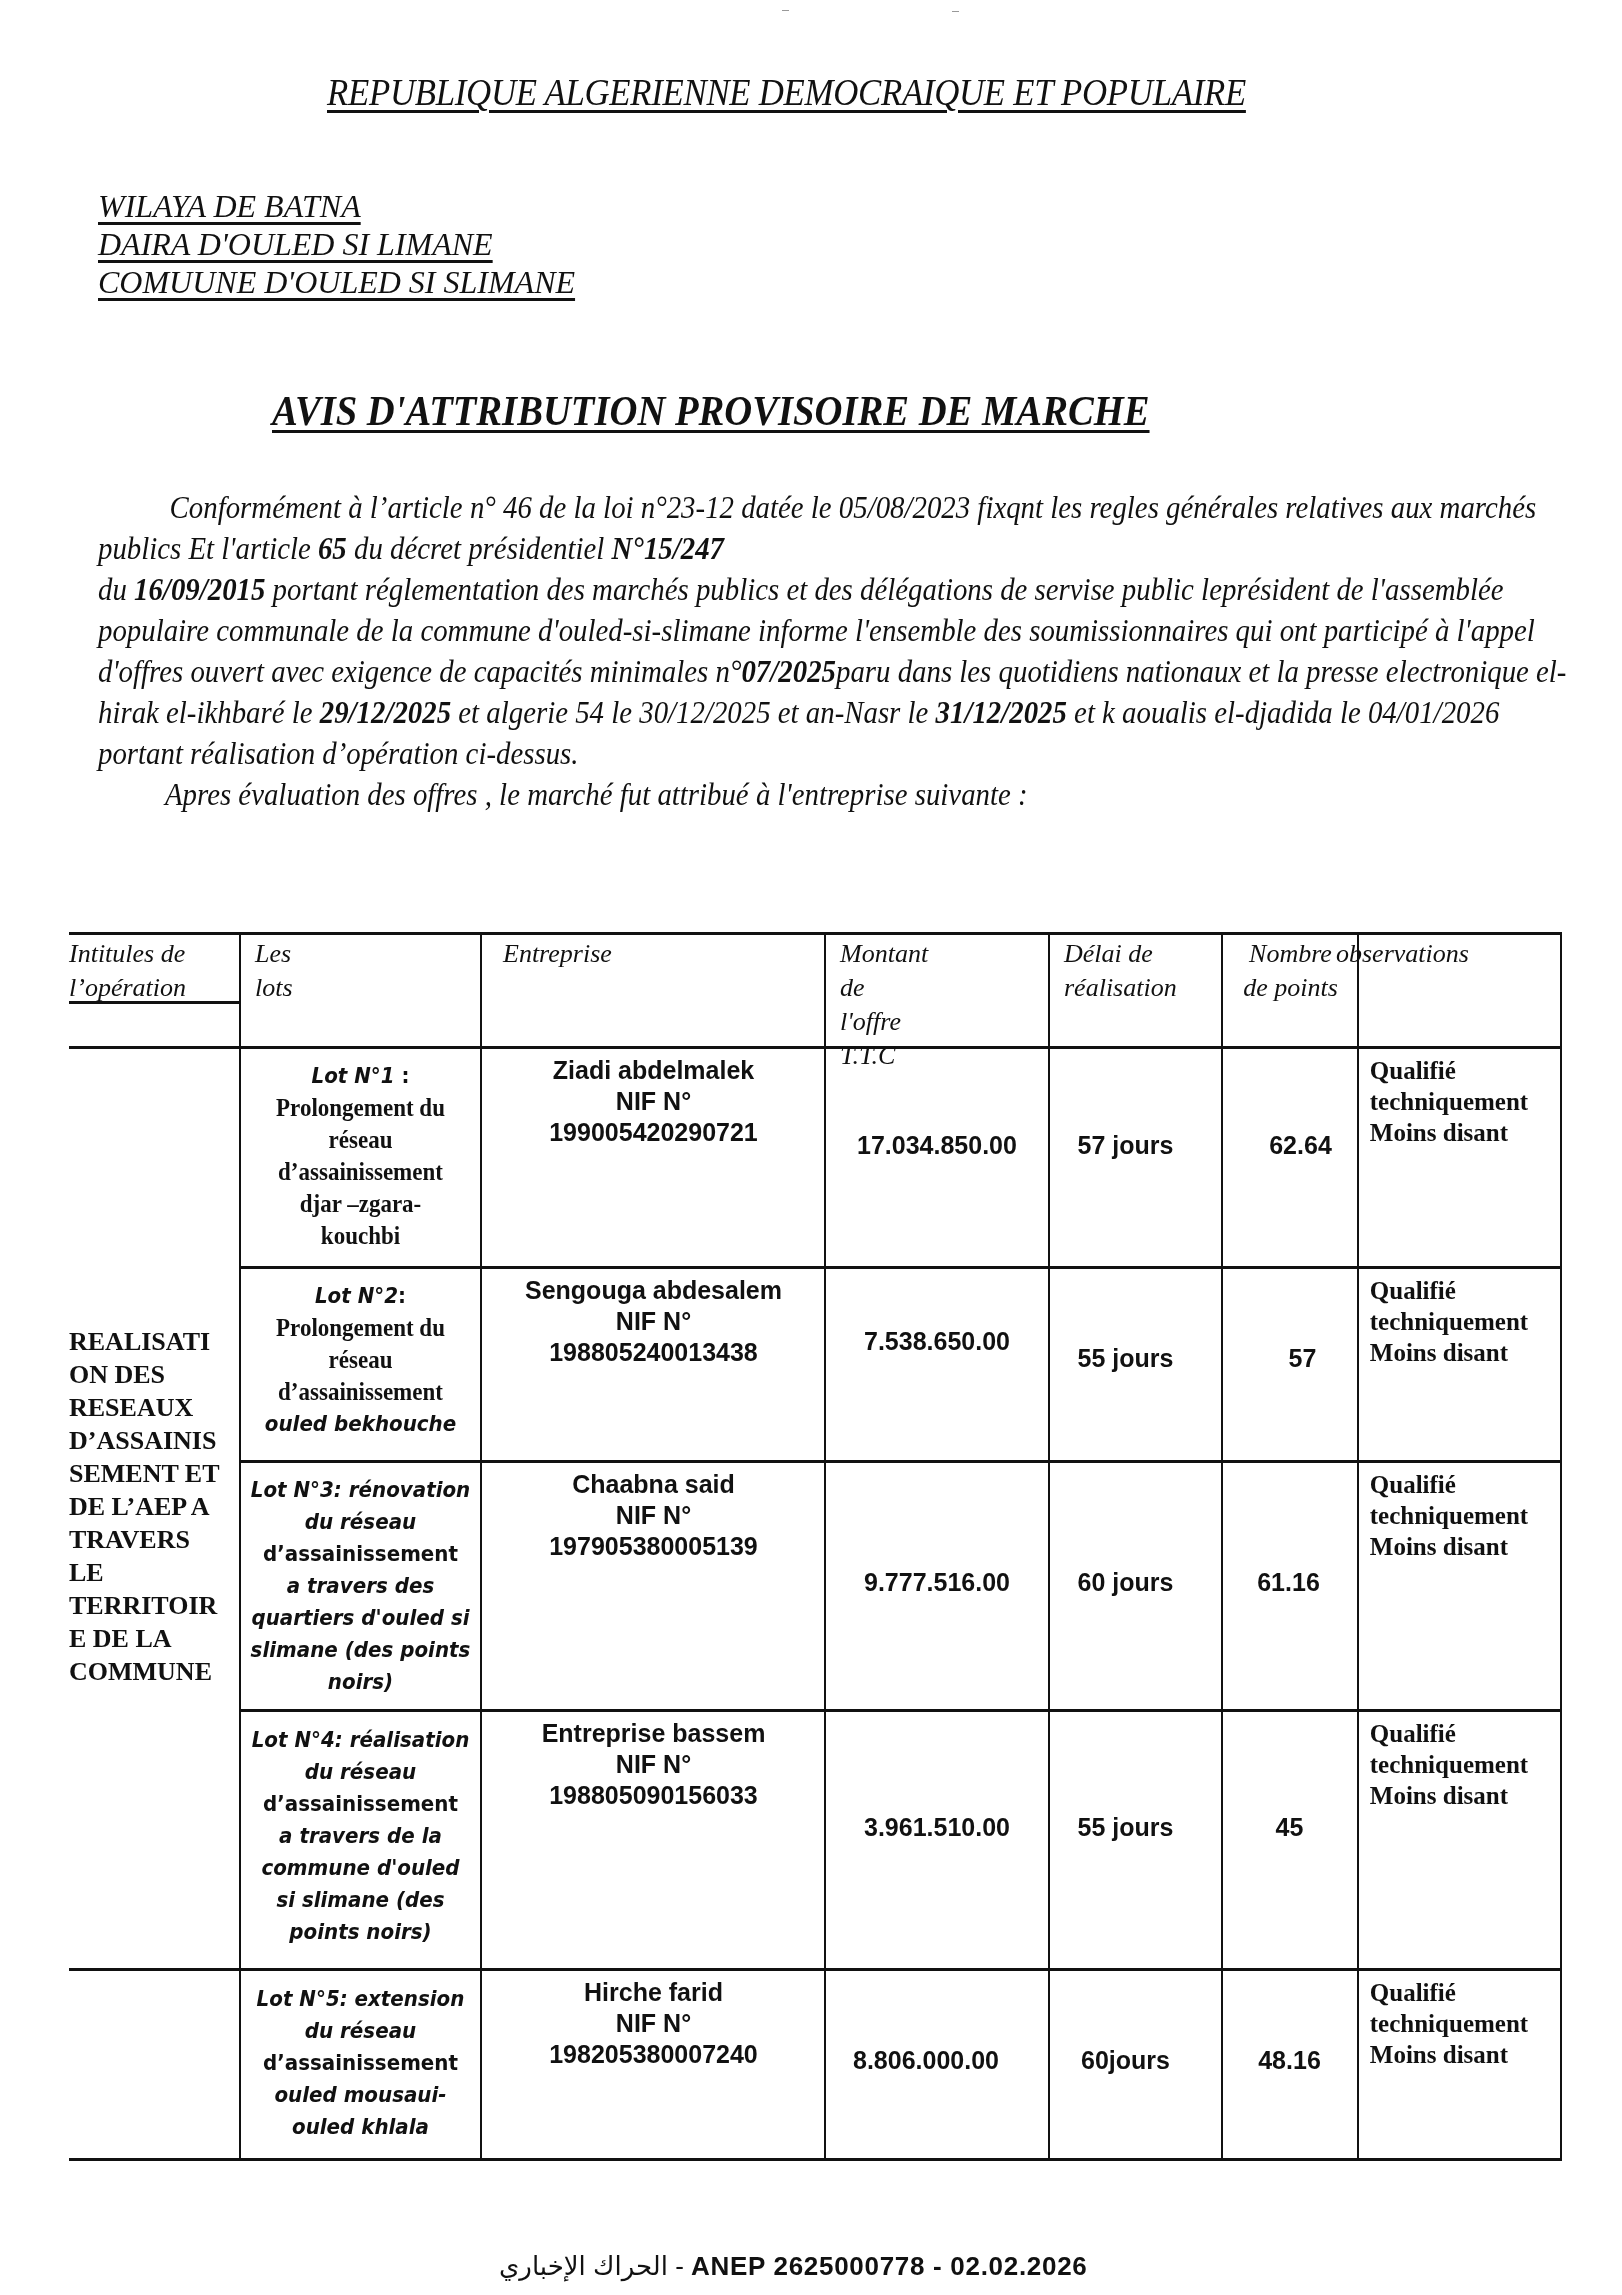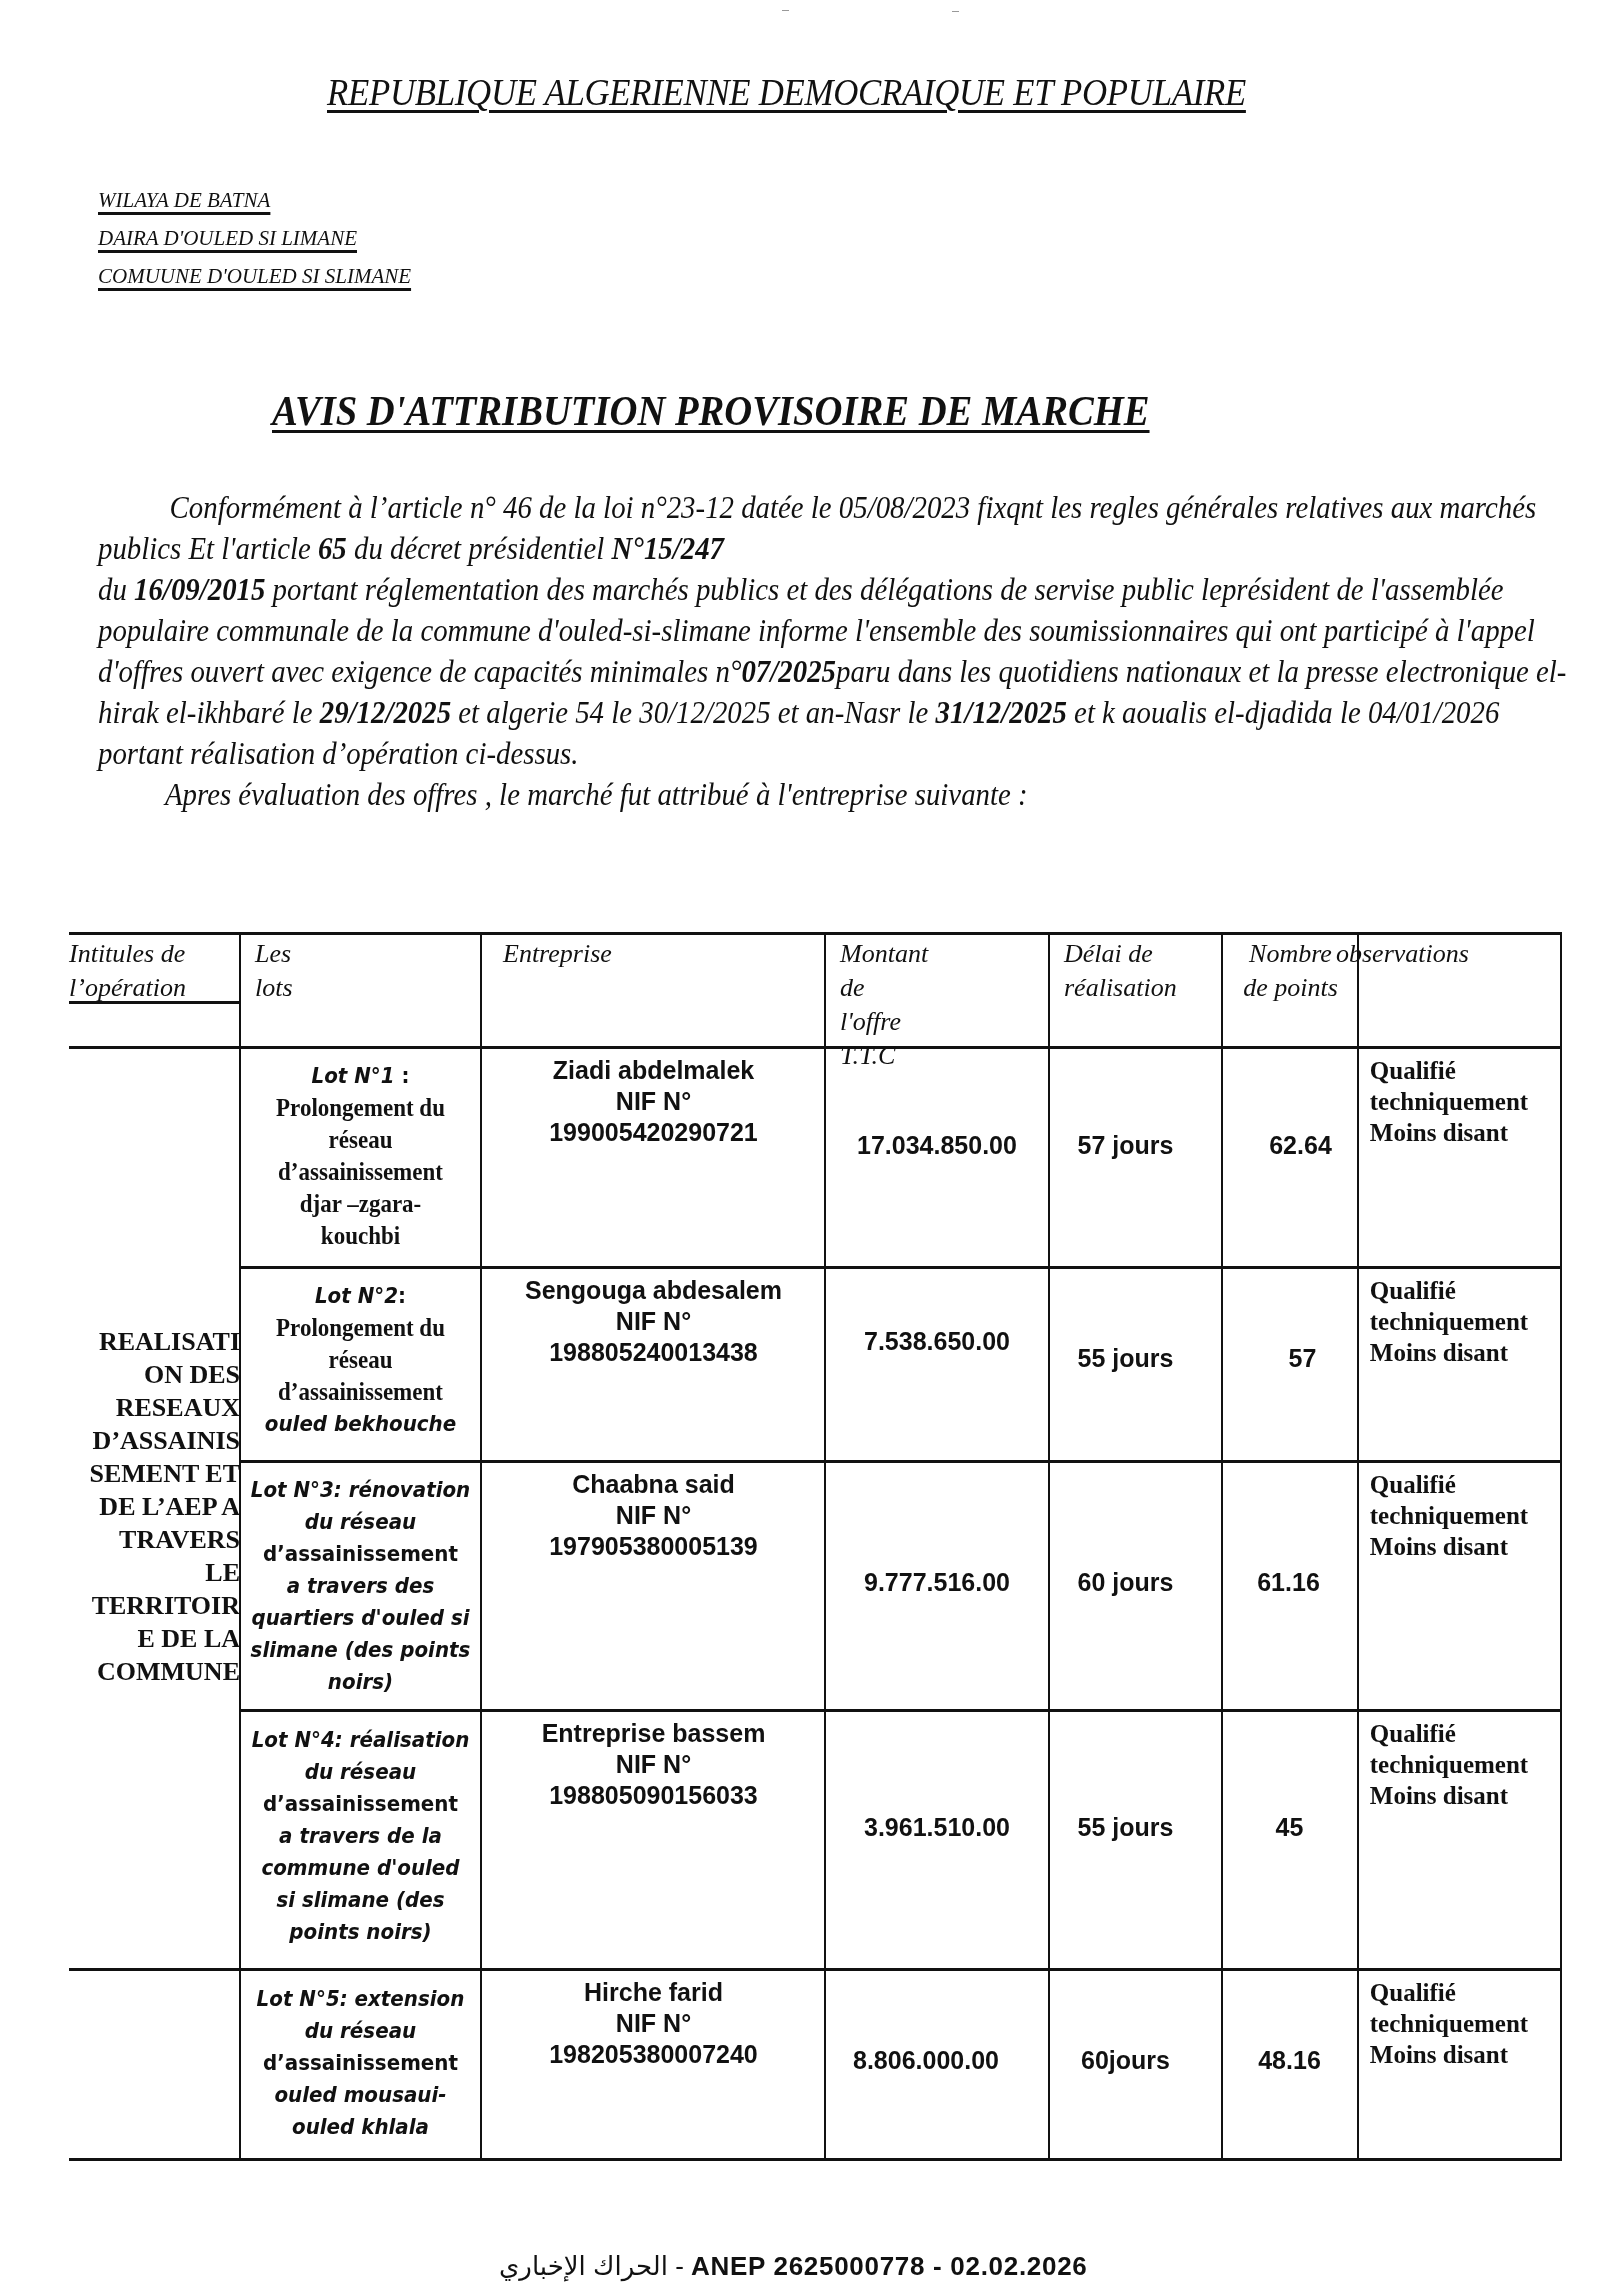--- a/index.html
+++ b/index.html
@@ -1,36 +1,36 @@
 <!DOCTYPE html>
 <html style="font-size:10.5px"><head>
 <meta charset="utf-8">
 <style>
   html, body { margin:0; padding:0; background:#ffffff; }
   body { width:1623px; height:2295px; position:relative; overflow:hidden; color:#111; font-family:"Liberation Serif","DejaVu Serif",serif; }
   .abs { position:absolute; }
   .u { text-decoration: underline; text-decoration-thickness: 2.6px; text-underline-offset: 5.2px; }
   .scanmark { position:absolute; height:1.3px; background:#999; }
   .country { left:327px; top:71px; font-size:37px; font-style:italic; letter-spacing:-0.3px; white-space:nowrap; transform:scaleX(0.94); transform-origin:left top; }
-  .admin { left:98px; font-size:21px; font-style:italic; white-space:nowrap; }
+  .admin { left:98px; font-size:32px; font-style:italic; white-space:nowrap; }
   .avis { left:272px; top:387px; font-size:42px; font-style:italic; font-weight:bold; white-space:nowrap; transform:scaleX(0.92); transform-origin:left top; }
   .para { left:98px; top:487px; width:1479px; font-size:31px; font-style:italic; line-height:41px; transform:scaleX(0.93); transform-origin:left top; width:1590px; }
   .para b { font-weight:bold; }
   .para .indent { display:inline-block; width:77px; }
   .para .indent2 { display:inline-block; width:72px; }
   .vline { position:absolute; width:2px; background:#111; }
   .hline { position:absolute; height:2.6px; background:#111; }
   .cell { position:absolute; box-sizing:border-box; }
   .hdr { font-style:italic; font-size:26px; line-height:34px; }
   .lot { text-align:center; font-family:"DejaVu Sans","Liberation Sans",sans-serif; font-weight:bold; font-size:21.6px; line-height:32px; transform:scaleX(0.92); transform-origin:center top; }
   .lot .it { font-style:italic; }
   .ent { text-align:center; font-family:"Liberation Sans","DejaVu Sans",sans-serif; font-weight:bold; font-size:25px; line-height:31px; }
   .num { text-align:center; font-family:"Liberation Sans","DejaVu Sans",sans-serif; font-weight:bold; font-size:25px; }
   .obs { font-family:"Liberation Serif",serif; font-weight:bold; font-size:25px; line-height:31px; padding-left:11.8px; }
-  .op { text-align:right; font-family:"Liberation Serif",serif; font-weight:bold; font-size:26px; line-height:33px; }
+  .op { text-align:left; font-family:"Liberation Serif",serif; font-weight:bold; font-size:26px; line-height:33px; }
   .footer { left:499px; top:2251px; font-family:"Liberation Sans","DejaVu Sans",sans-serif; font-size:26px; white-space:nowrap; }
   .footer .b { font-weight:bold; letter-spacing:0.7px; }
 </style>
 </head>
 <body>
 
 <div class="scanmark" style="left:782px;top:9.8px;width:6.5px;"></div>
 <div class="scanmark" style="left:952px;top:11px;width:6.5px;"></div>
 
 <div class="abs country u">REPUBLIQUE ALGERIENNE DEMOCRAIQUE ET POPULAIRE</div>

